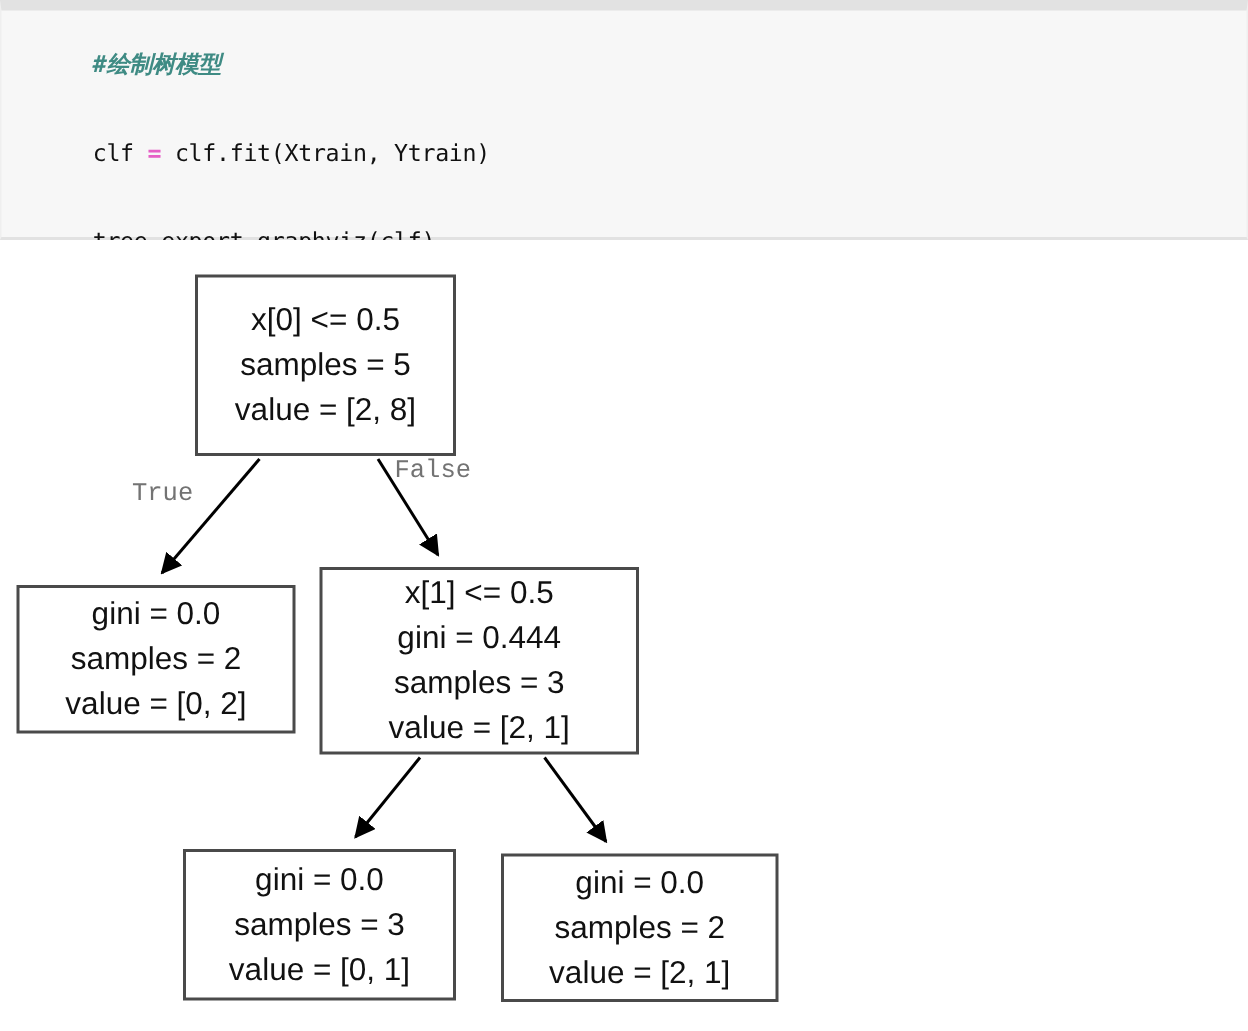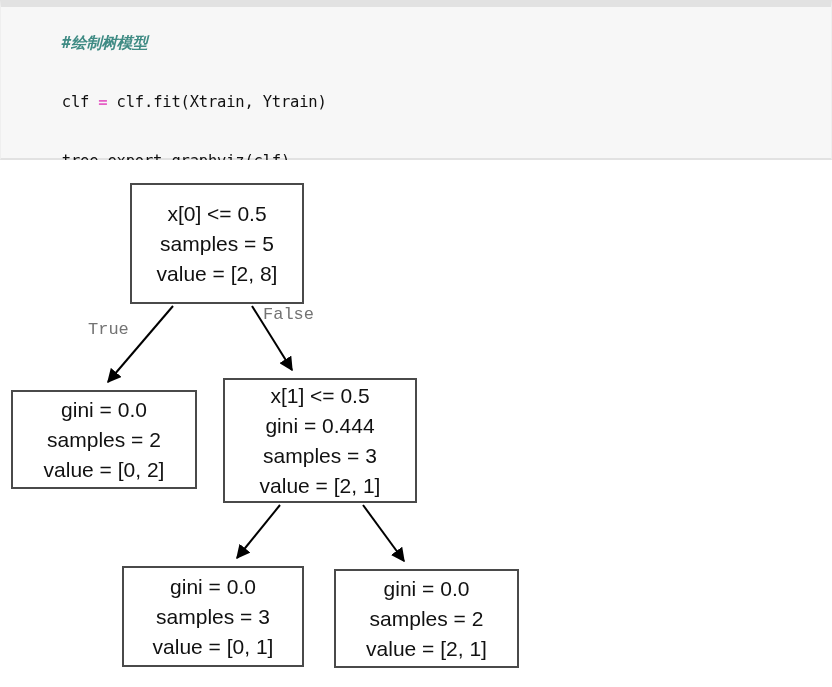--- a/index.html
+++ b/index.html
@@ -84,21 +84,21 @@
     position: absolute;
     font-family: Liberation Mono, monospace;
     font-size: 17px;
     color: #737373;
     white-space: nowrap;
   }
 
   
   #node-root       { left: 130px; top:  23px; width: 174px; height: 121px; }
   #node-left-leaf  { left:  11px; top: 230px; width: 186px; height:  99px; }
-  #node-right-mid  { left: 223px; top: 218px; width: 194px; height: 125px; }
+  #node-right-mid  { left: 213px; top: 218px; width: 213px; height: 125px; }
   #node-leaf-c     { left: 122px; top: 406px; width: 182px; height: 101px; }
   #node-leaf-d     { left: 334px; top: 409px; width: 185px; height:  99px; }
 
   #label-true  { left: 88px;  top: 160px; text-align: right; }
   #label-false { left: 263px; top: 145px; }
 </style>
 </head>
 <body>
 
 <div id="code-cell">

